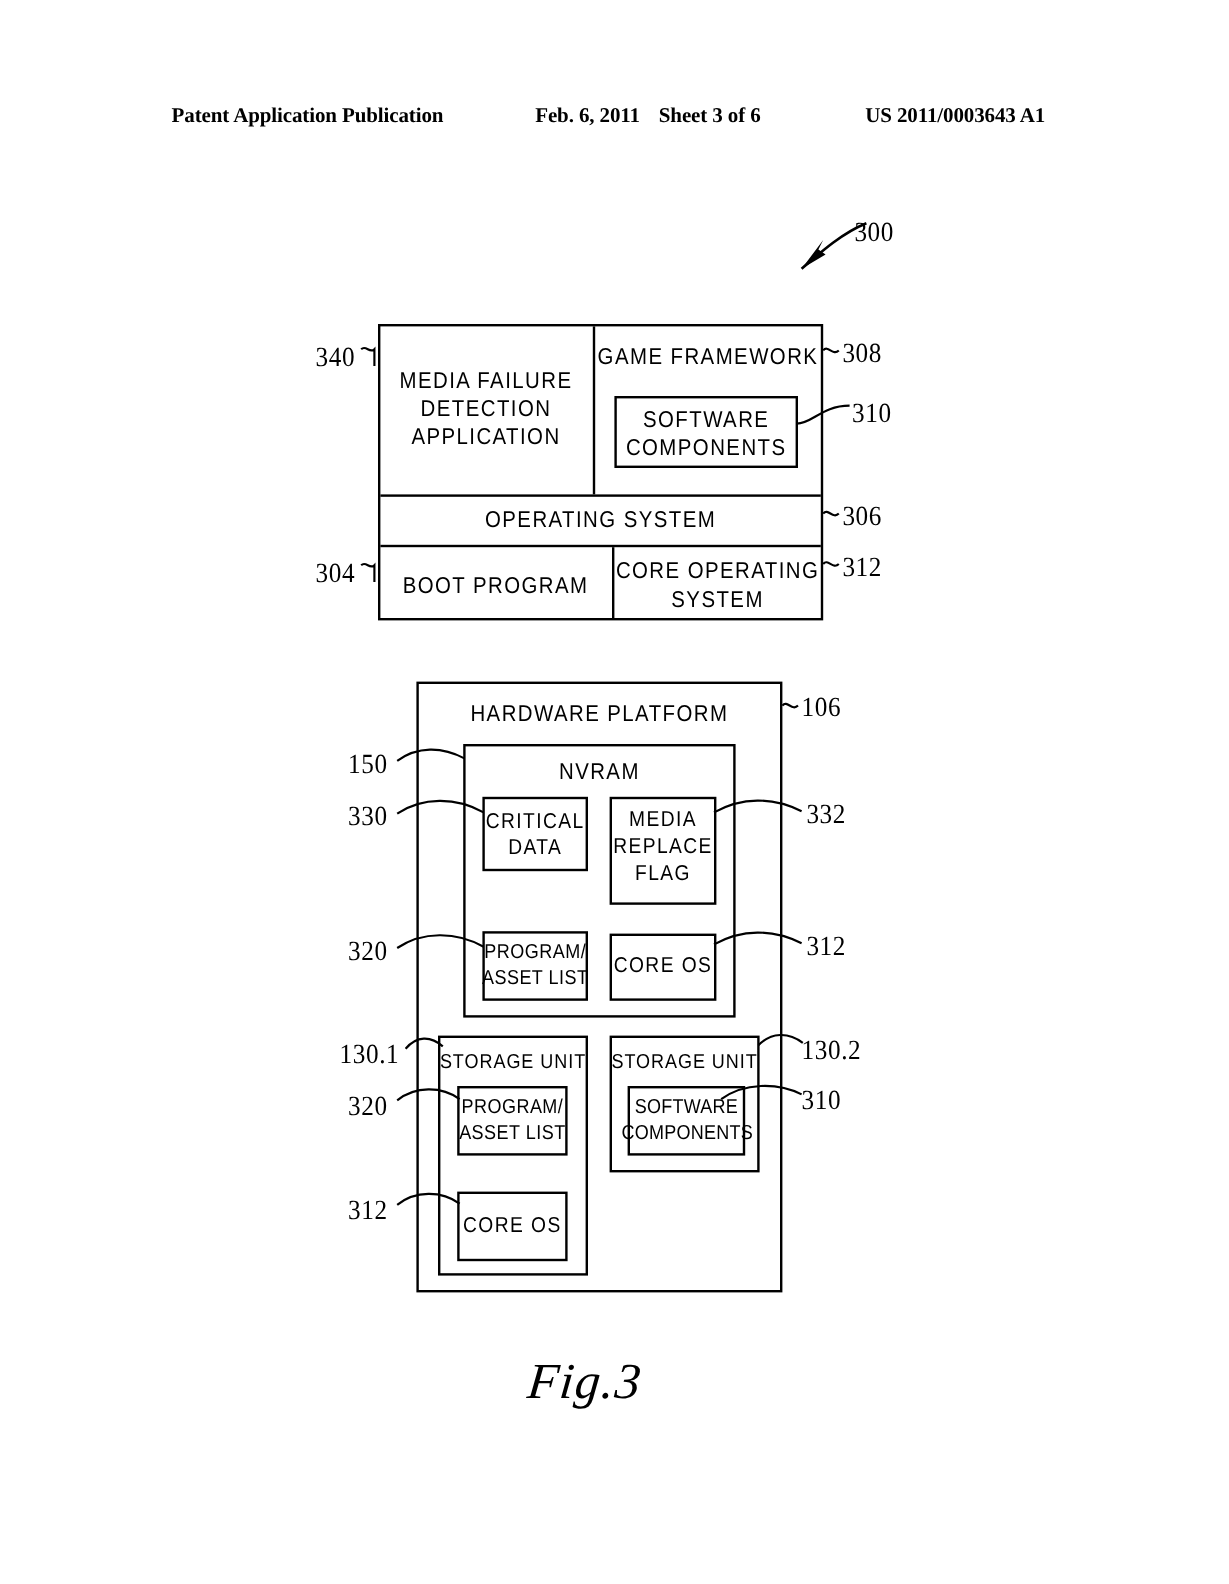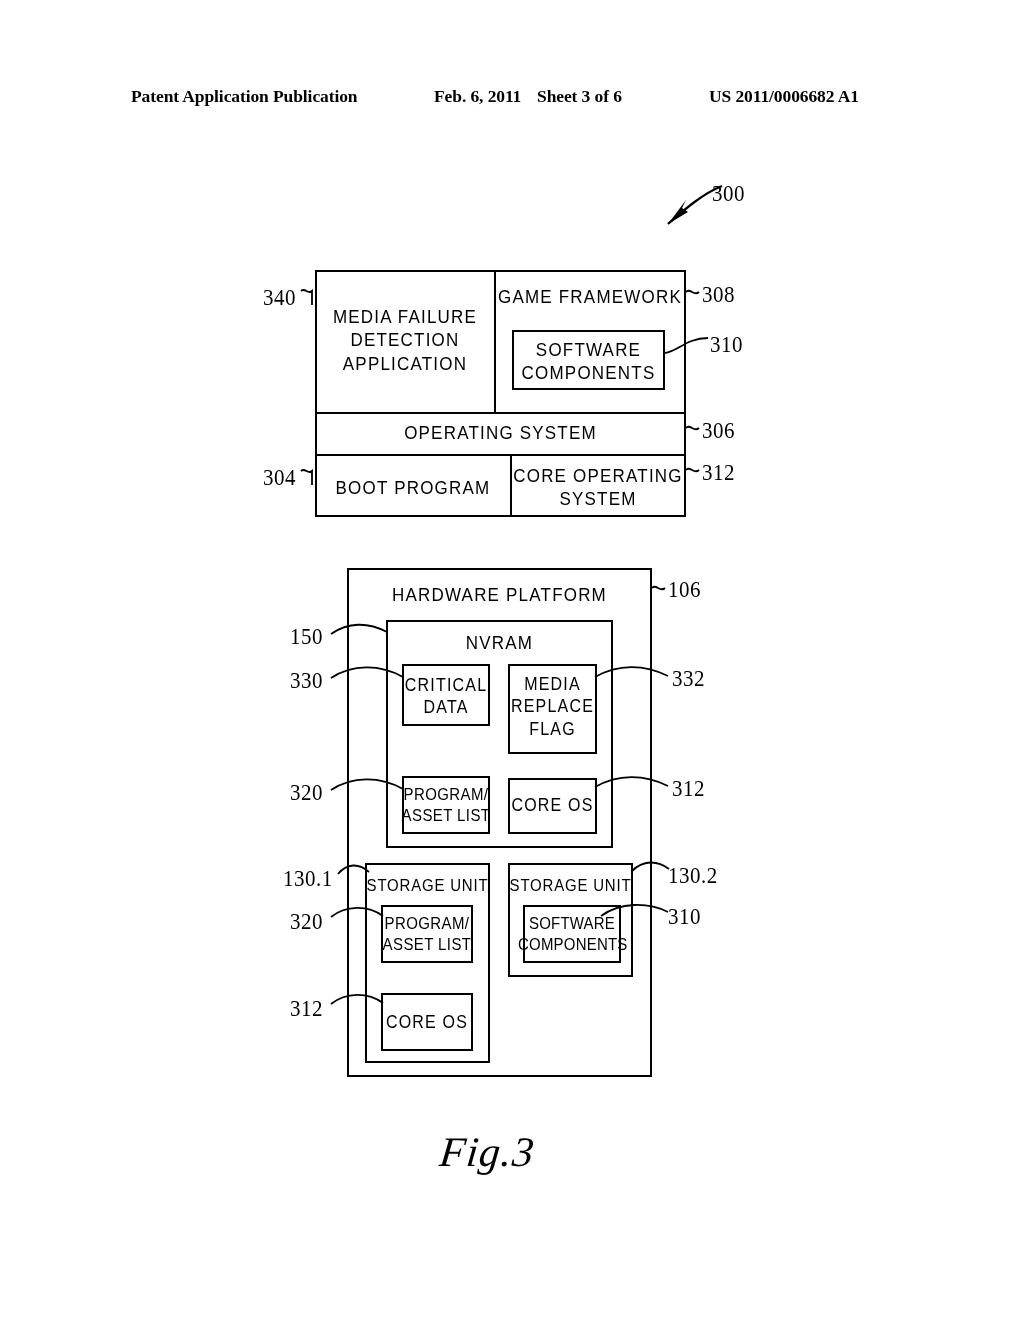--- a/index.html
+++ b/index.html
@@ -13,21 +13,21 @@
     height: 1320px;
     position: relative;
     font-family: "Liberation Sans", sans-serif;
     color: #000000;
     overflow: hidden;
   }
 
   
   #page-header {
     position: absolute;
-    left: 4px;
+    left: 16px;
     top: 86px;
     width: 864px;
     height: 28px;
   }
   #page-header .hdr-item {
     position: absolute;
     font-family: "Liberation Serif", serif;
     font-weight: bold;
     font-size: 17.5px;
     letter-spacing: -0.1px;
@@ -101,21 +101,21 @@
     transform: skewX(-6deg);
   }
 </style>
 </head>
 <body>
 
 <div id="page-header">
   <span class="hdr-item" id="hdr-pub">Patent Application Publication</span>
   <span class="hdr-item" id="hdr-date">Feb. 6, 2011</span>
   <span class="hdr-item" id="hdr-sheet">Sheet 3 of 6</span>
-  <span class="hdr-item" id="hdr-patno">US 2011/0006682 A1</span>
+  <span class="hdr-item" id="hdr-patno">US 2011/0003643 A1</span>
 </div>
 
 <svg class="leader" style="left:660px; top:170px;" width="110" height="60" viewBox="0 0 110 60">
   <path d="M 8 54 C 24 40, 42 24, 62 16" stroke="#000" stroke-width="2.2" fill="none"></path>
   <path d="M 8 54 L 26 30 L 22 38 L 28 42 Z" fill="#000"></path>
 </svg>
 <span class="reflabel" style="left:712px; top:180px;">300</span>
 
 <div class="dbox" style="left:315px; top:270px; width:371px; height:247px;"></div>
 

